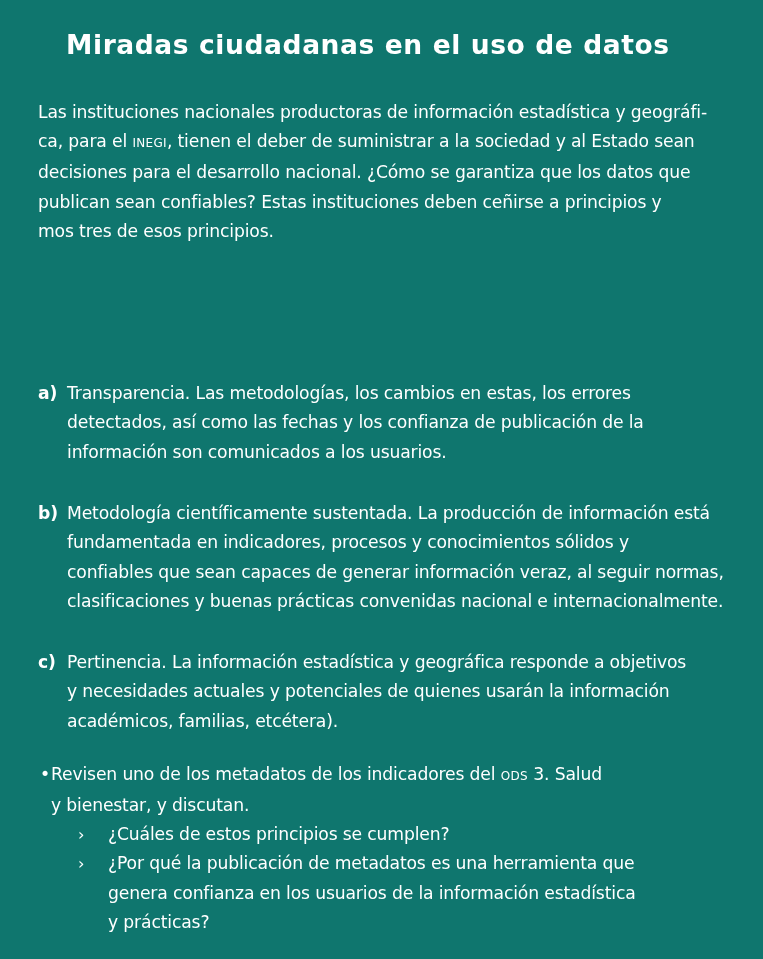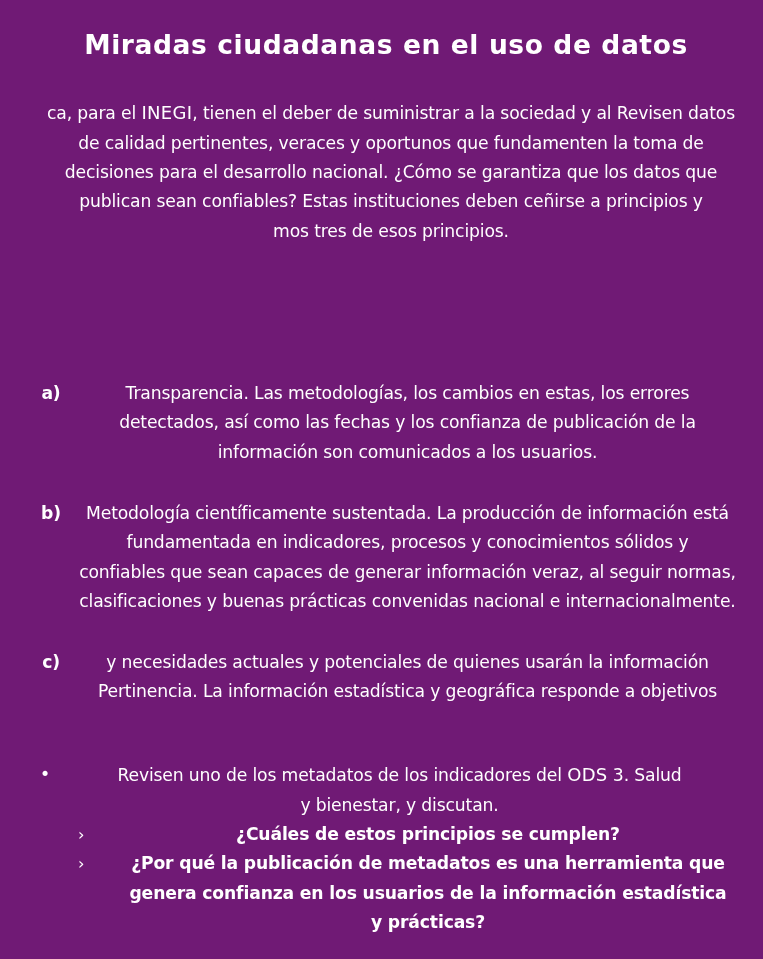--- a/index.html
+++ b/index.html
@@ -49,21 +49,21 @@
 
   
   .intro {
     left: 38px;
     top: 98px;
     width: 706px;
   }
   .intro .ln { display: block; }
 
   .smallcaps {
-    font-size: 18px;
+    font-size: 12px;
     letter-spacing: 0.3px;
     vertical-align: 0.4px;
   }
 
   
   .lettered {
     position: absolute;
     left: 38px;
     width: 710px;
   }
@@ -127,32 +127,32 @@
     left: 40px;
     top: 0;
     font-size: 16px;
     color: #ffffff;
     font-family: "DejaVu Sans", sans-serif;
   }
   .sub-lines {
     margin-left: 70px;
     display: block;
   }
-  .sub-lines .ln { display: block; font-weight: bold; }
+  .sub-lines .ln { display: block; }
 </style>
 </head>
 <body style="background: rgb(135, 191, 189);">
 
-<div class="page" style="background: #701a75; color: rgb(255, 255, 255); text-align: center;">
+<div class="page" style="background: #0f766e; color: rgb(255, 255, 255);">
 
   <div class="title">Miradas ciudadanas en el uso de datos</div>
 
   <div class="body-text intro">
-    <span class="ln"><span>ca, para el </span><span class="smallcaps">INEGI</span><span>, tienen el deber de suministrar a la sociedad y al Revisen datos</span></span>
-    <span class="ln">de calidad pertinentes, veraces y oportunos que fundamenten la toma de</span>
+    <span class="ln">Las instituciones nacionales productoras de información estadística y geográfi-</span>
+    <span class="ln"><span>ca, para el </span><span class="smallcaps">INEGI</span><span>, tienen el deber de suministrar a la sociedad y al Estado sean</span></span>
     <span class="ln">decisiones para el desarrollo nacional. ¿Cómo se garantiza que los datos que</span>
     <span class="ln">publican sean confiables? Estas instituciones deben ceñirse a principios y</span>
     <span class="ln">mos tres de esos principios.</span>
   </div>
 
   <div class="body-text lettered" id="item-a">
     <span class="row">
       <span class="marker">a)</span>
       <span class="lines">
         <span class="ln">Transparencia. Las metodologías, los cambios en estas, los errores</span>
@@ -171,22 +171,23 @@
         <span class="ln">confiables que sean capaces de generar información veraz, al seguir normas,</span>
         <span class="ln">clasificaciones y buenas prácticas convenidas nacional e internacionalmente.</span>
       </span>
     </span>
   </div>
 
   <div class="body-text lettered" id="item-c">
     <span class="row">
       <span class="marker">c)</span>
       <span class="lines">
+        <span class="ln">Pertinencia. La información estadística y geográfica responde a objetivos</span>
         <span class="ln">y necesidades actuales y potenciales de quienes usarán la información</span>
-        <span class="ln">Pertinencia. La información estadística y geográfica responde a objetivos</span>
+        <span class="ln">académicos, familias, etcétera).</span>
       </span>
     </span>
   </div>
 
   <div class="body-text bullet-block">
     <span class="bullet-row">
       <span class="bullet-mark">•</span>
       <span class="bullet-lines">
         <span class="ln"><span>Revisen uno de los metadatos de los indicadores del </span><span class="smallcaps">ODS</span><span> 3. Salud</span></span>
         <span class="ln">y bienestar, y discutan.</span>

